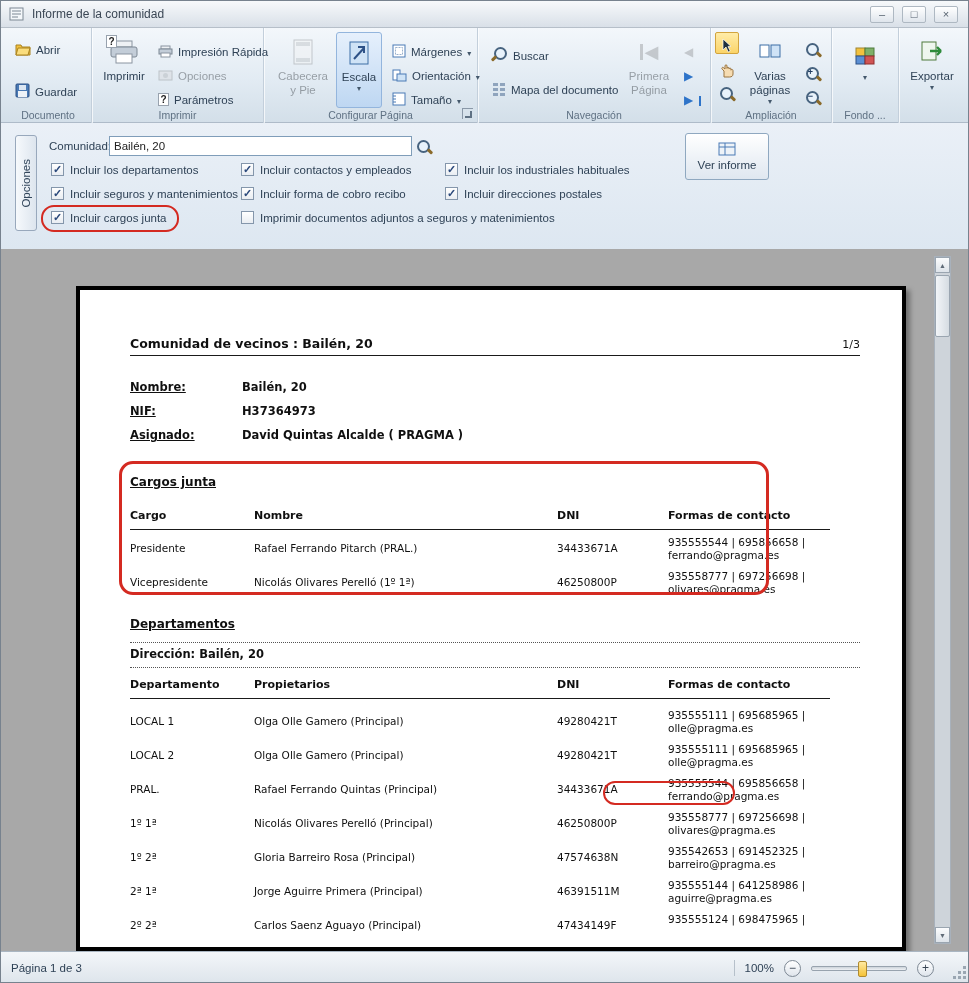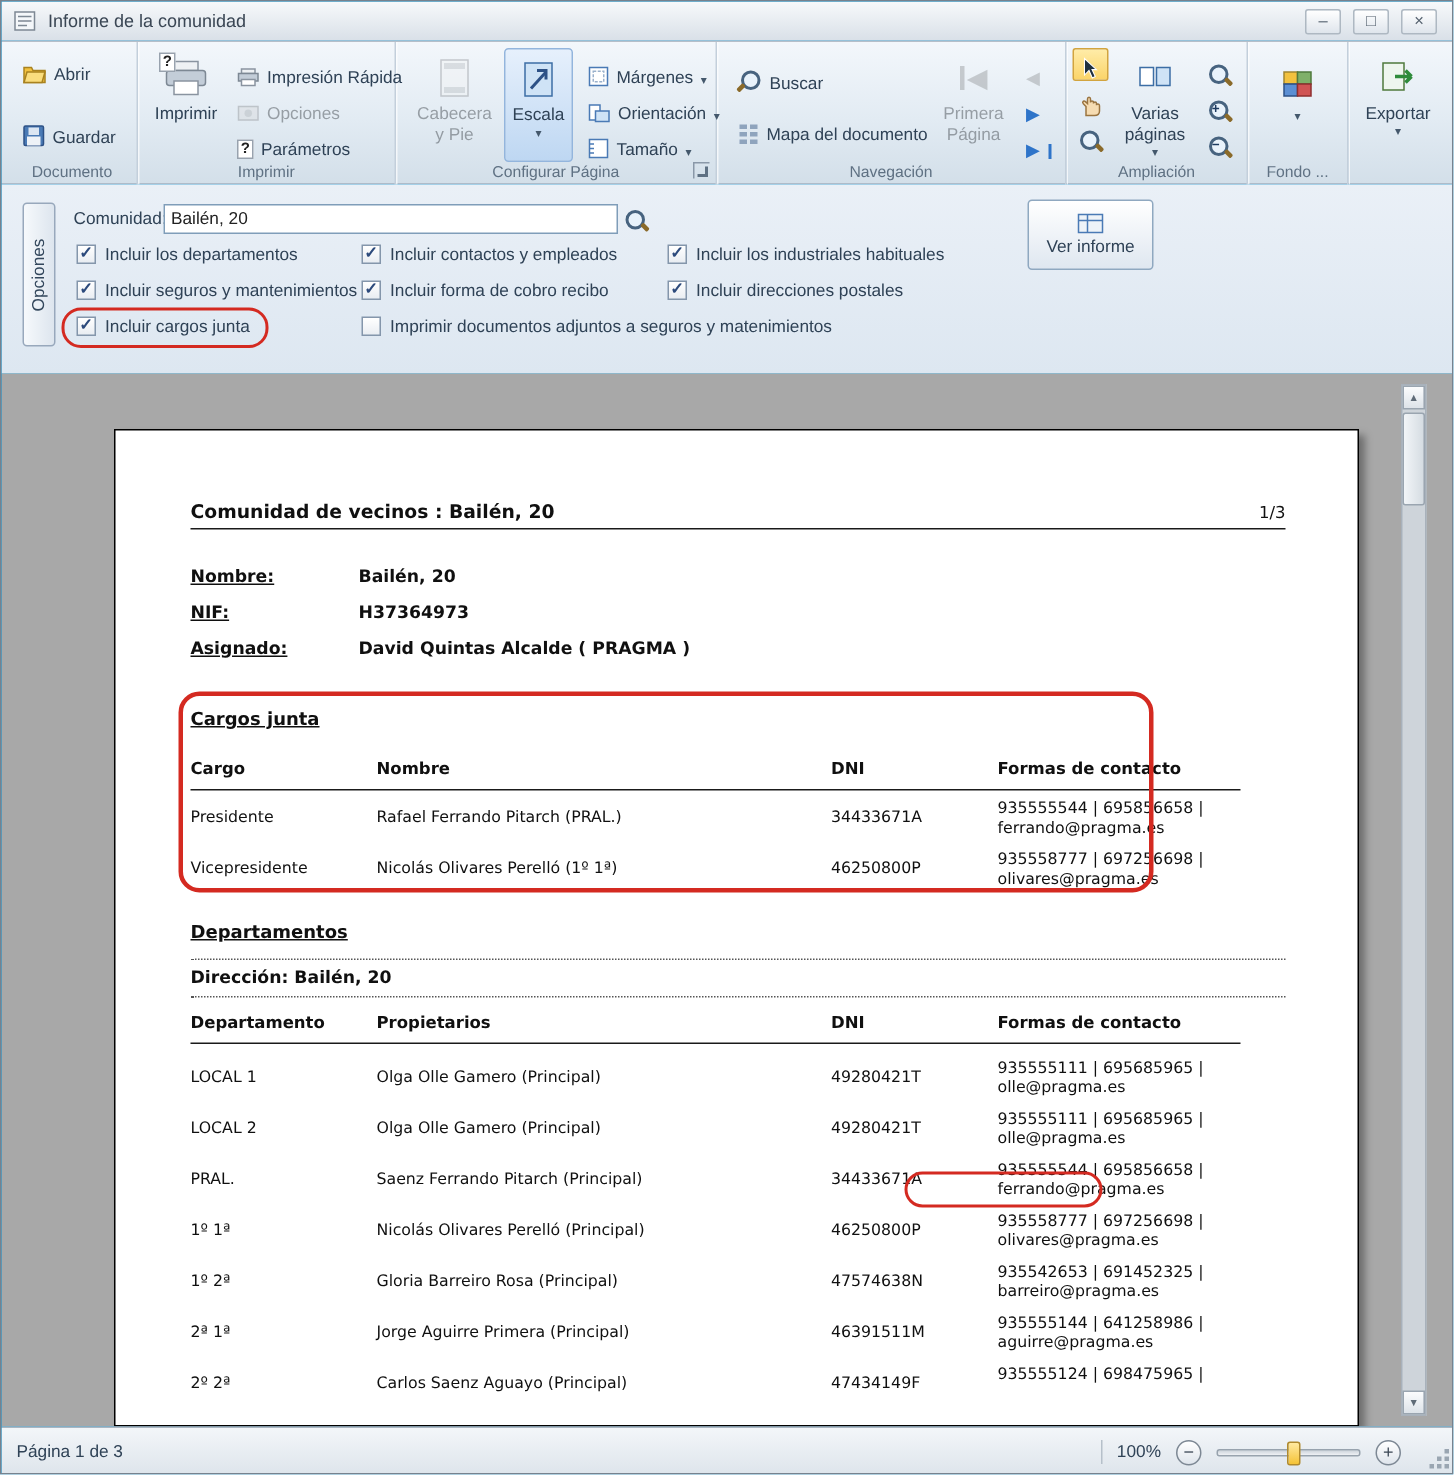--- a/index.html
+++ b/index.html
@@ -43,21 +43,21 @@
   .opt-input{position:absolute;left:108px;top:13px;width:303px;height:20px;border:1px solid #7f9db9;background:#fff;font-size:11.5px;padding:0 4px;font-family:"Liberation Sans",sans-serif;color:#222}
   .opt-search{position:absolute;left:412px;top:14px;width:22px;height:19px;display:flex;align-items:center;justify-content:center;cursor:default}
   .cb{position:absolute;display:flex;align-items:center;gap:6px;font-size:11.5px;color:#2f4256;cursor:default;white-space:nowrap}
   .cbbox{width:13px;height:13px;border:1px solid #8496ab;background:linear-gradient(#fff,#e9edf2);display:flex;align-items:center;justify-content:center;font-size:11px;color:#2c4a7c;font-weight:bold;flex:none}
   .cbbox .mark{visibility:hidden;line-height:1}
   .cbbox.checked .mark{visibility:visible}
   .verinforme{position:absolute;left:684px;top:10px;width:84px;height:47px;border:1px solid #8fa8c0;border-radius:3px;background:linear-gradient(#ffffff,#dfe7f0);display:flex;flex-direction:column;align-items:center;justify-content:center;gap:3px;font-size:11.5px;color:#2f4256;cursor:default}
 
   
   .preview{position:absolute;left:0;top:248px;width:969px;height:702px;background:#a8a8a8;overflow:hidden}
-  .page{position:absolute;left:75px;top:37px;width:830px;height:665px;background:#fff;border:1px solid #000000;box-shadow:4px 4px 5px rgba(0,0,0,.35);font-family:"DejaVu Sans","Liberation Sans",sans-serif;color:#101010;overflow:hidden}
+  .page{position:absolute;left:75px;top:37px;width:830px;height:665px;background:#fff;border:4px solid #000000;box-shadow:4px 4px 5px rgba(0,0,0,.35);font-family:"DejaVu Sans","Liberation Sans",sans-serif;color:#101010;overflow:hidden}
   .vscroll{position:absolute;left:933px;top:7px;width:17px;height:688px;background:#ced4da;border:1px solid #a8b1bb}
   .vs-btn{position:absolute;left:0;width:15px;height:16px;background:linear-gradient(#fbfcfd,#dde3e9);border:1px solid #9aa5b0;font-size:7px;color:#5f6b77;display:flex;align-items:center;justify-content:center;cursor:default}
   .vs-thumb{position:absolute;left:0;top:18px;width:15px;height:62px;background:linear-gradient(90deg,#f2f5f8,#d5dce2);border:1px solid #9aa5b0;border-radius:2px;cursor:default}
 
   
   .rp-title{position:absolute;left:50px;top:46px;width:730px;border-bottom:1px solid #1a1a1a;padding-bottom:4px;display:flex;justify-content:space-between;align-items:flex-end;font-weight:bold;font-size:12.5px}
   .rp-num{font-weight:normal;font-size:11px}
   .rp-field{position:absolute;left:50px;font-size:11.5px;width:600px}
   .rp-lbl{font-weight:bold;text-decoration:underline}
   .rp-val{position:absolute;left:112px;font-weight:bold;white-space:nowrap}
@@ -497,21 +497,21 @@
         <span class="cell c1 mid">LOCAL 2</span>
         <span class="cell c2 mid">Olga Olle Gamero (Principal)</span>
         <span class="cell c3 mid">49280421T</span>
         <span class="cell c4">
             <span class="line">935555111 | 695685965 |</span>
             <span class="line">olle@pragma.es</span>
           </span>
       </div>
       <div class="row" style="top:487px">
         <span class="cell c1 mid">PRAL.</span>
-        <span class="cell c2 mid">Saenz Ferrando Pitarch (Principal)</span>
+        <span class="cell c2 mid">Rafael Ferrando Quintas (Principal)</span>
         <span class="cell c3 mid">34433671A</span>
         <span class="cell c4">
             <span class="line">935555544 | 695856658 |</span>
             <span class="line">ferrando@pragma.es</span>
           </span>
       </div>
       <div class="row" style="top:521px">
         <span class="cell c1 mid">1º 1ª</span>
         <span class="cell c2 mid">Nicolás Olivares Perelló (Principal)</span>
         <span class="cell c3 mid">46250800P</span>

